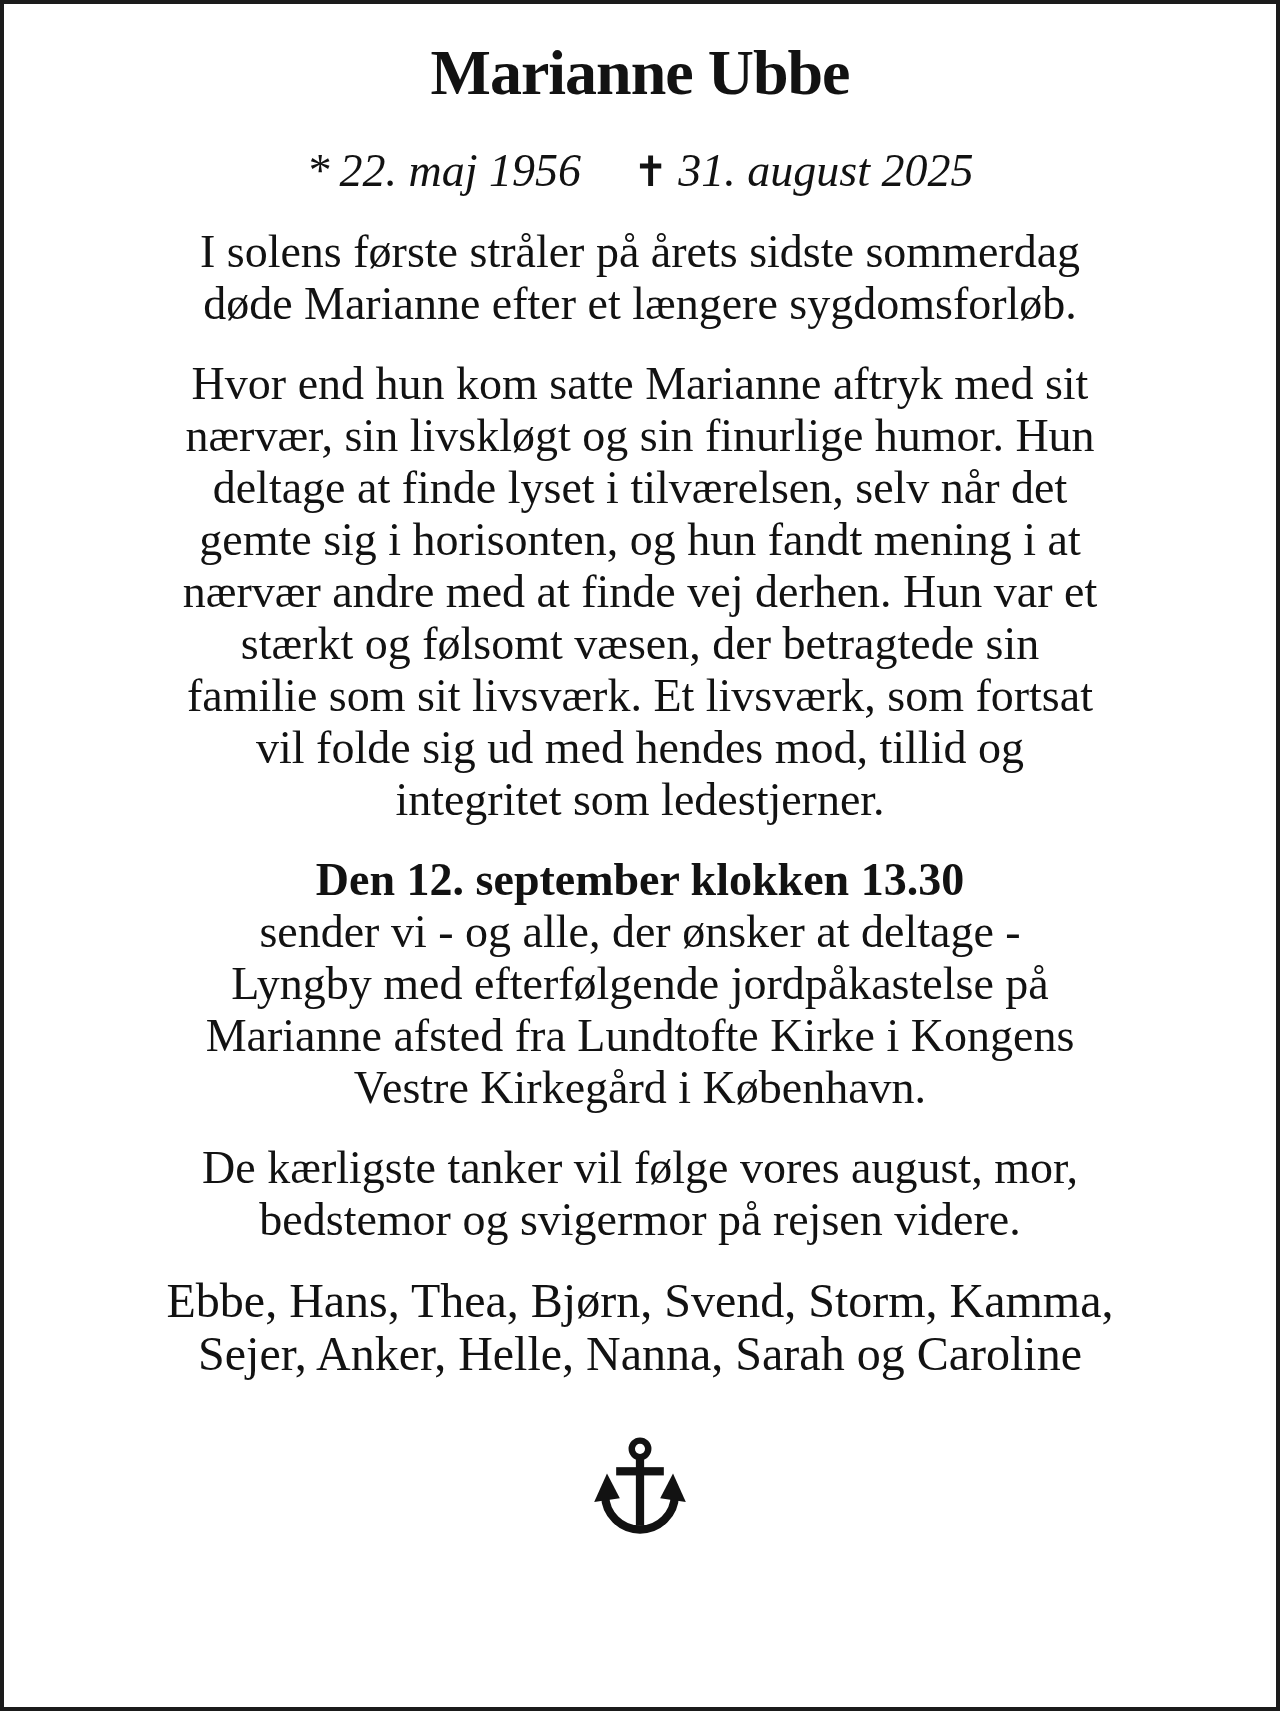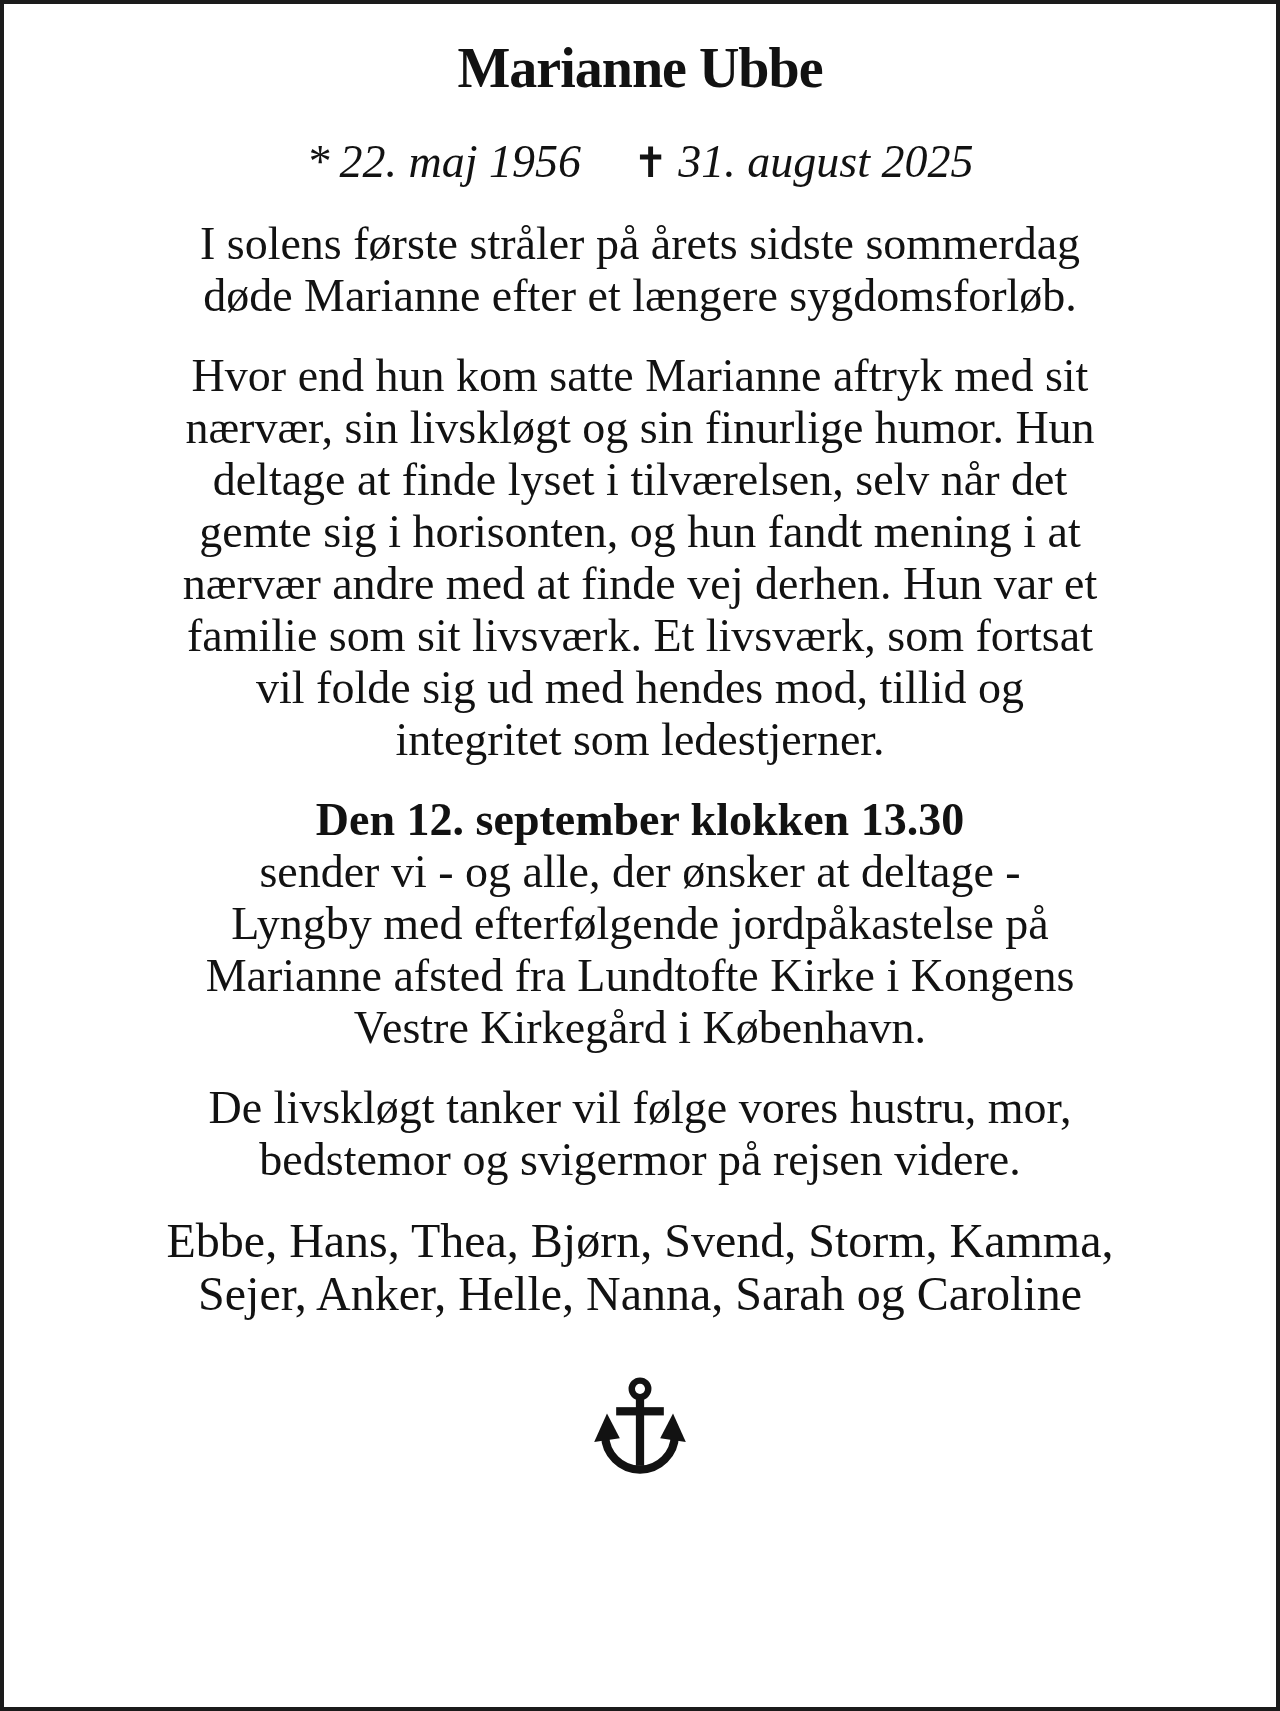--- a/index.html
+++ b/index.html
@@ -15,21 +15,21 @@
     background: #ffffff;
     border: 4px solid #1b1b1b;
     font-family: "Liberation Serif", "DejaVu Serif", serif;
     color: #121212;
     text-align: center;
     padding-top: 34px;
     overflow: hidden;
   }
   .name {
     margin: 0;
-    font-size: 56px;
+    font-size: 64px;
     font-weight: bold;
     line-height: 1.08;
     letter-spacing: -1px;
   }
   .dates {
     margin-top: 36px;
     font-style: italic;
     font-size: 46px;
     line-height: 1.2;
     white-space: nowrap;
@@ -74,33 +74,34 @@
       <div class="para">
         <div class="line">I solens første stråler på årets sidste sommerdag</div>
         <div class="line">døde Marianne efter et længere sygdomsforløb.</div>
       </div>
       <div class="para">
         <div class="line">Hvor end hun kom satte Marianne aftryk med sit</div>
         <div class="line">nærvær, sin livskløgt og sin finurlige humor. Hun</div>
         <div class="line">deltage at finde lyset i tilværelsen, selv når det</div>
         <div class="line">gemte sig i horisonten, og hun fandt mening i at</div>
         <div class="line">nærvær andre med at finde vej derhen. Hun var et</div>
+        <div class="line">stærkt og følsomt væsen, der betragtede sin</div>
         <div class="line">familie som sit livsværk. Et livsværk, som fortsat</div>
         <div class="line">vil folde sig ud med hendes mod, tillid og</div>
         <div class="line">integritet som ledestjerner.</div>
       </div>
       <div class="para">
         <div class="line heading">Den 12. september klokken 13.30</div>
         <div class="line">sender vi - og alle, der ønsker at deltage -</div>
         <div class="line">Lyngby med efterfølgende jordpåkastelse på</div>
         <div class="line">Marianne afsted fra Lundtofte Kirke i Kongens</div>
         <div class="line">Vestre Kirkegård i København.</div>
       </div>
       <div class="para">
-        <div class="line">De livskløgt tanker vil følge vores hustru, mor,</div>
+        <div class="line">De kærligste tanker vil følge vores august, mor,</div>
         <div class="line">bedstemor og svigermor på rejsen videre.</div>
       </div>
       <div class="para italic">
         <div class="line">Ebbe, Hans, Thea, Bjørn, Svend, Storm, Kamma,</div>
         <div class="line">Sejer, Anker, Helle, Nanna, Sarah og Caroline</div>
       </div>
     </div>
 
   <div class="anchor-wrap">
     <svg viewBox="0 0 100 120" width="92" height="110" aria-hidden="true">

